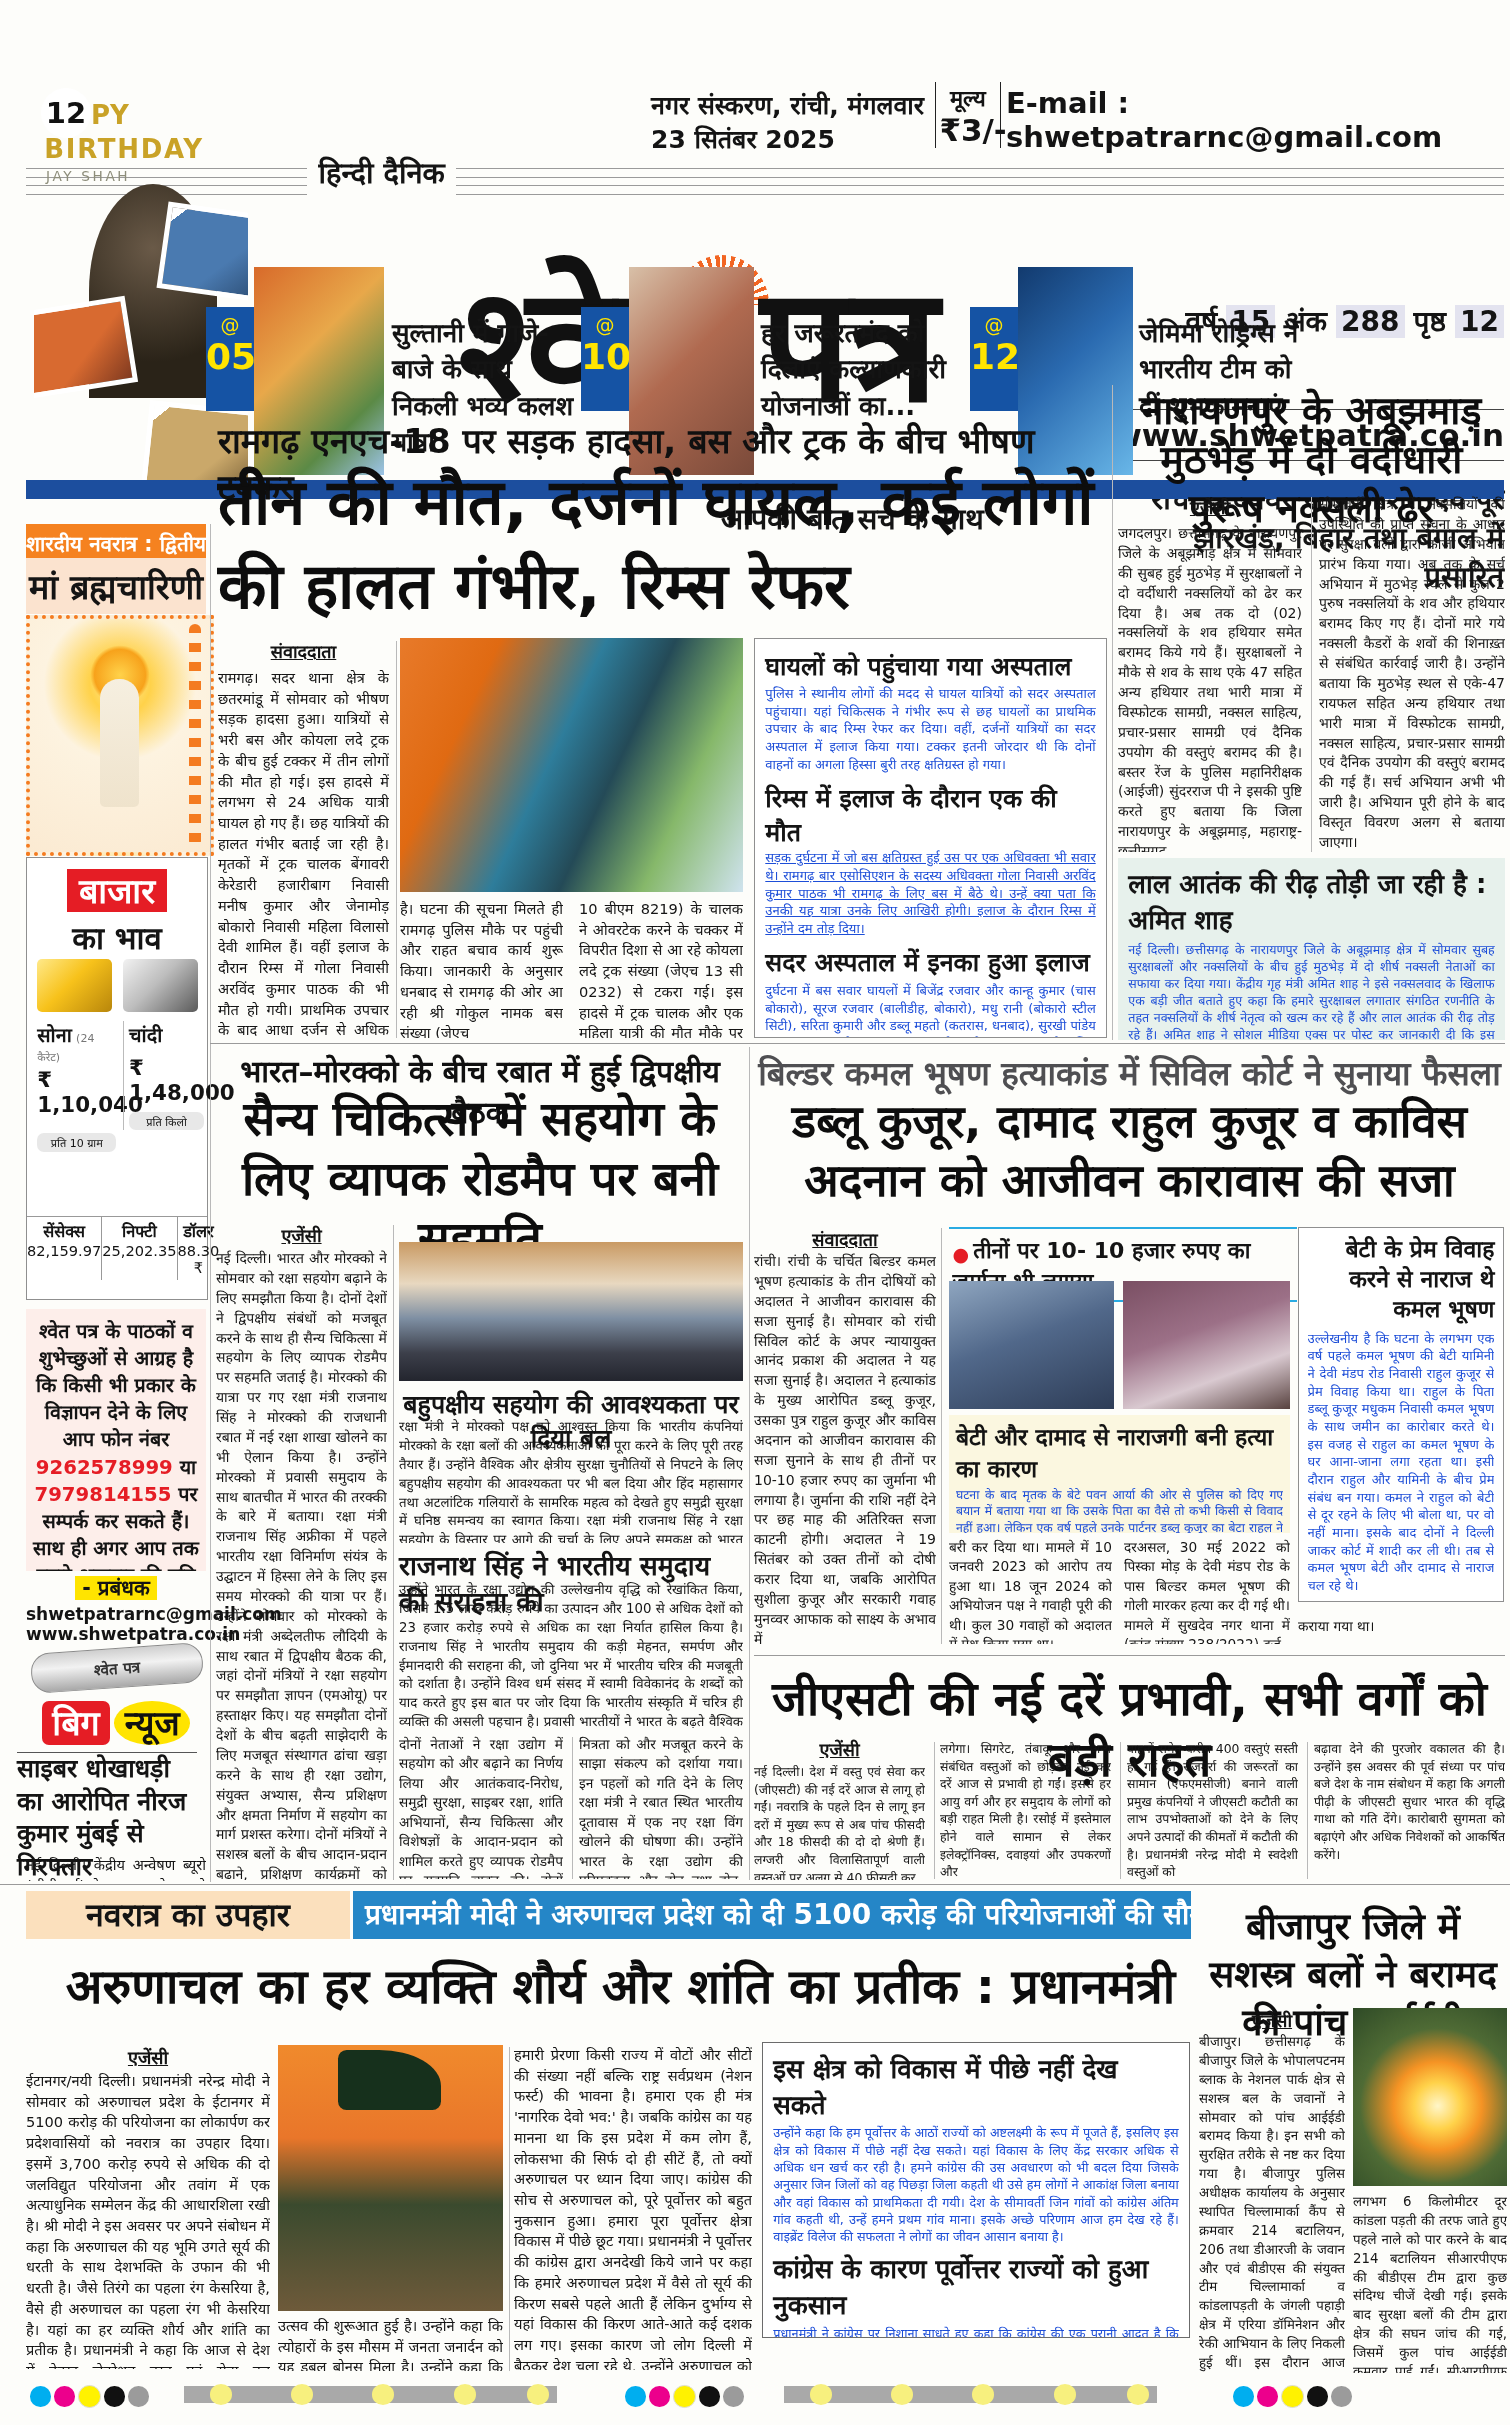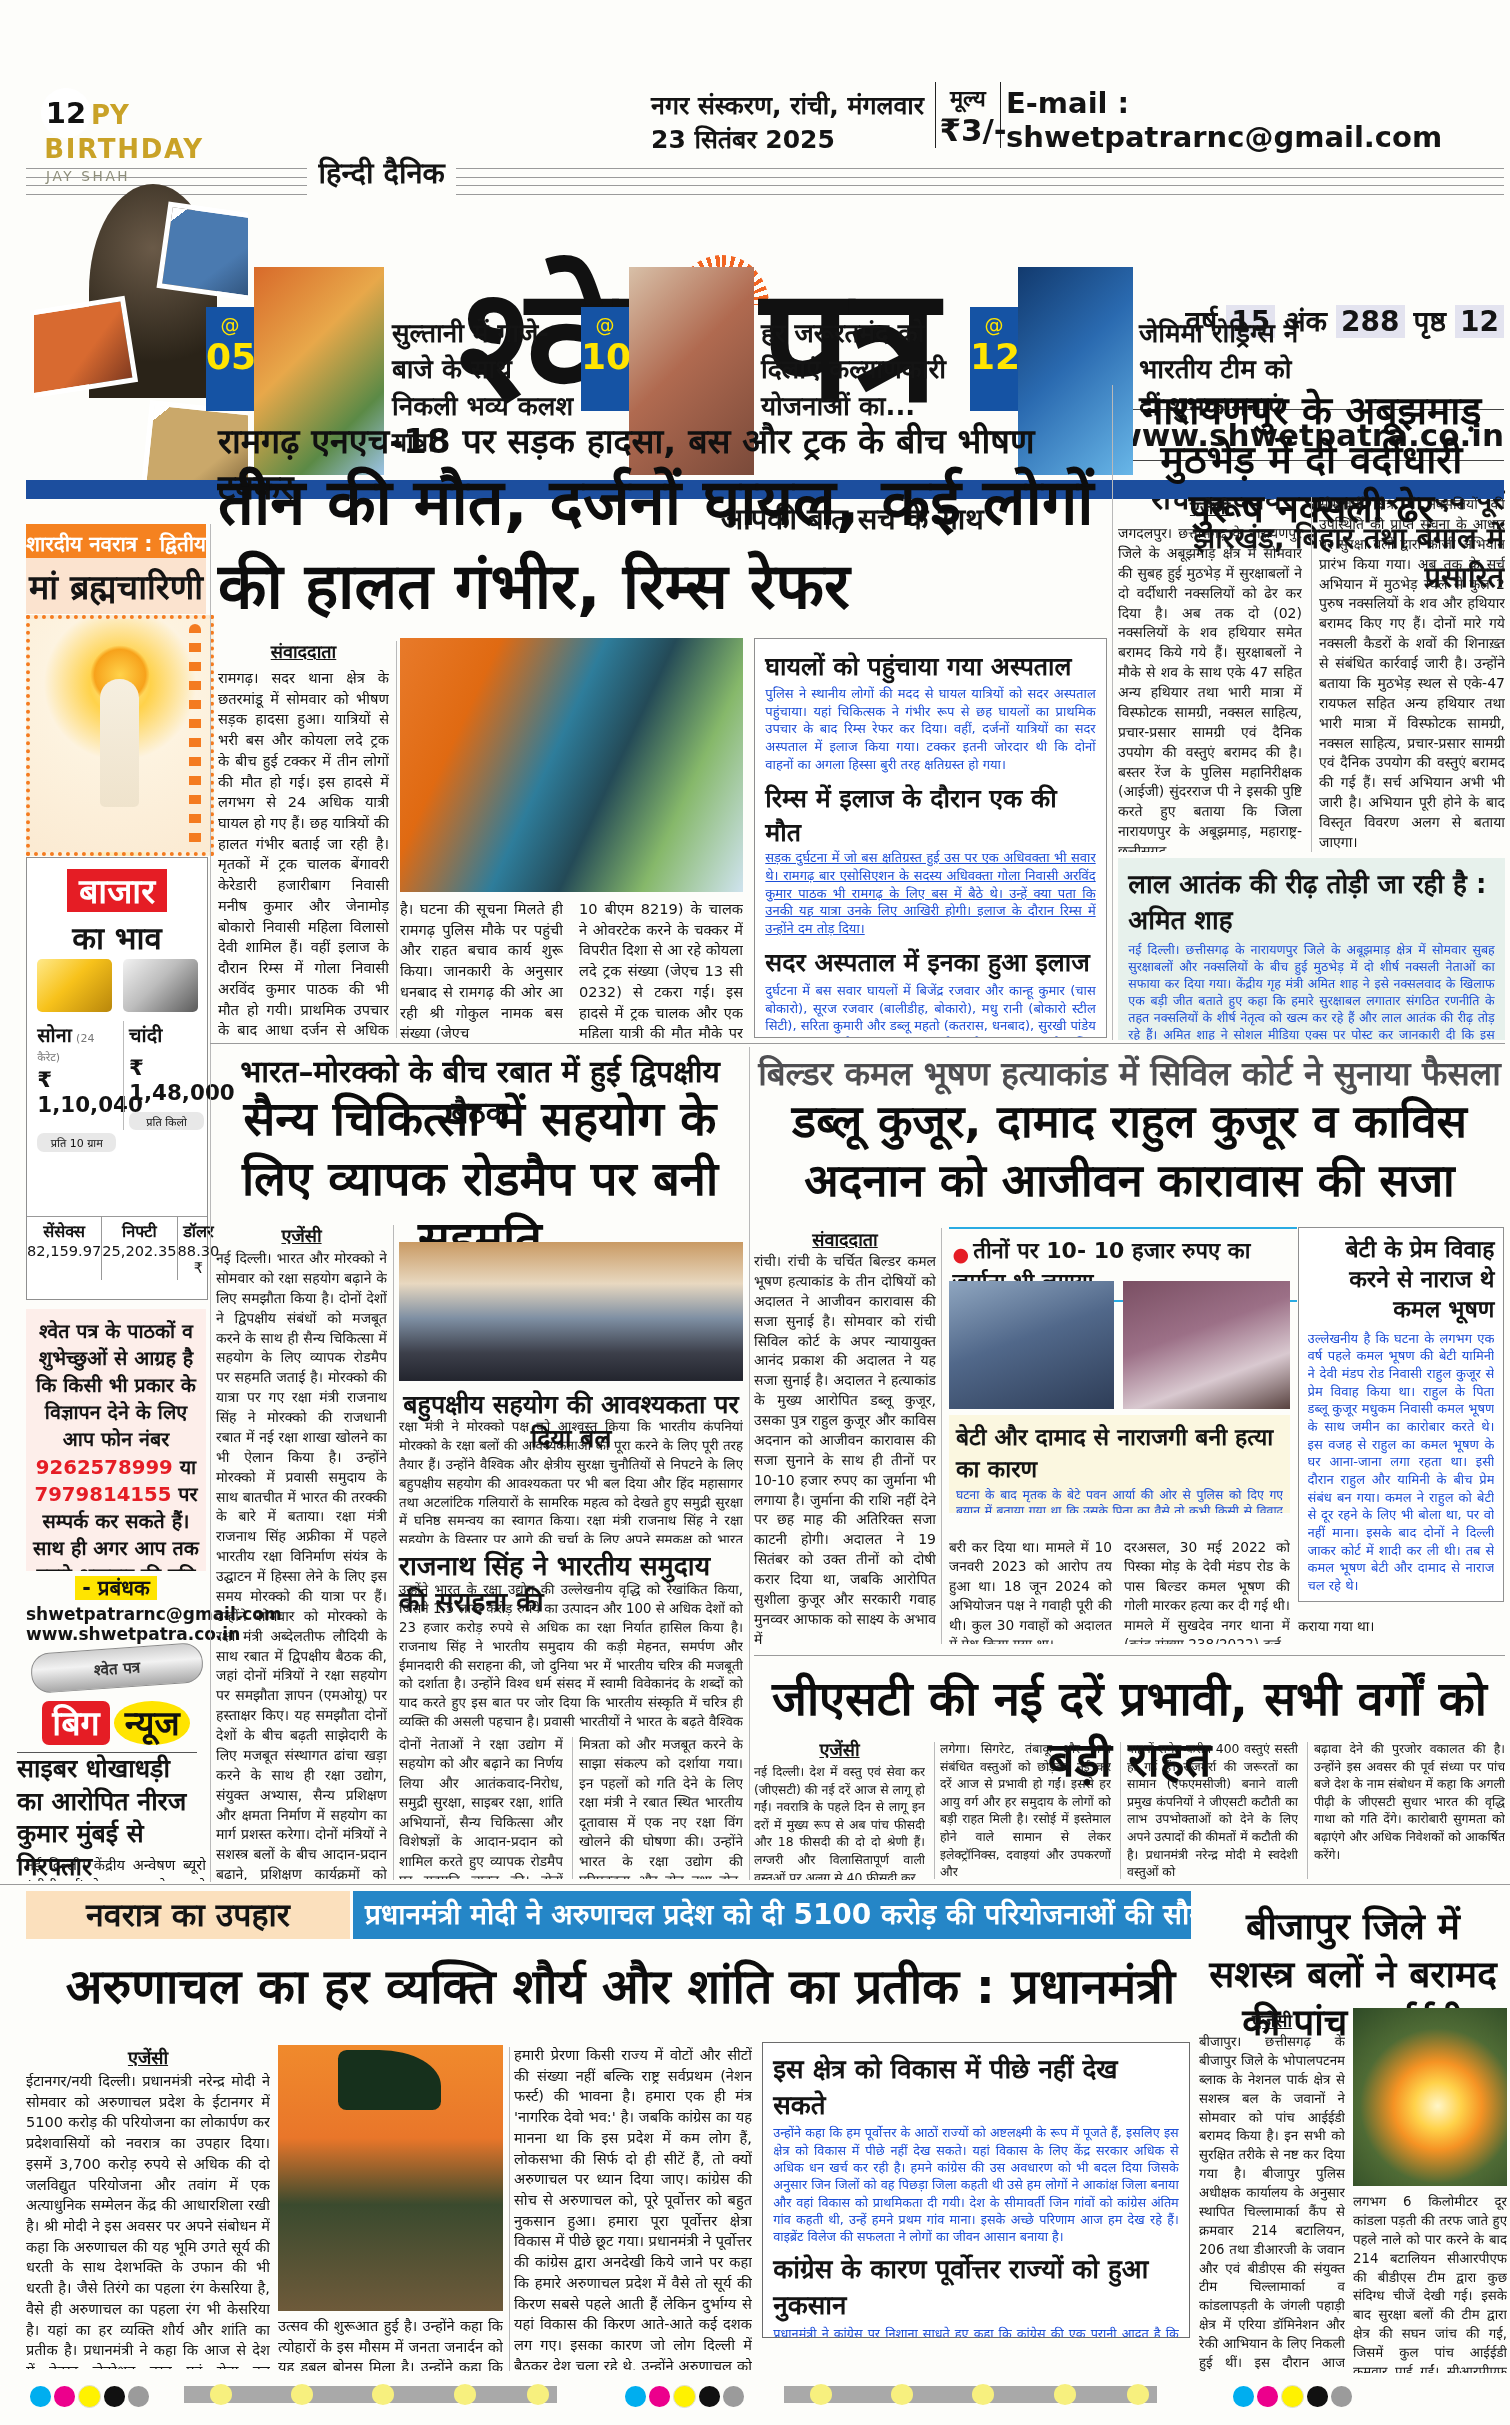--- a/index.html
+++ b/index.html
@@ -223,21 +223,21 @@
 <div class="abs byline" style="left:754px;top:1227px;width:182px;">संवाददाता</div>
 <div class="abs body-txt" style="left:754px;top:1252px;width:182px;height:392px;font-size:14px;">रांची। रांची के चर्चित बिल्डर कमल भूषण हत्याकांड के तीन दोषियों को अदालत ने आजीवन कारावास की सजा सुनाई है। सोमवार को रांची सिविल कोर्ट के अपर न्यायायुक्त आनंद प्रकाश की अदालत ने यह सजा सुनाई है। अदालत ने हत्याकांड के मुख्य आरोपित डब्लू कुजूर, उसका पुत्र राहुल कुजूर और काविस अदनान को आजीवन कारावास की सजा सुनाने के साथ ही तीनों पर 10-10 हजार रुपए का जुर्माना भी लगाया है। जुर्माना की राशि नहीं देने पर छह माह की अतिरिक्त सजा काटनी होगी। अदालत ने 19 सितंबर को उक्त तीनों को दोषी करार दिया था, जबकि आरोपित सुशीला कुजूर और सरकारी गवाह मुनव्वर आफाक को साक्ष्य के अभाव में</div>
 <div class="abs vrule" style="left:941px;top:1228px;height:416px;"></div>
 
 <div class="abs" style="left:949px;top:1227px;width:341px;border-top:2.6px solid #29abe2;border-bottom:2.6px solid #29abe2;padding:5.1px 3.4px;">
   <span style="color:#e51d25;font-size:19px;vertical-align:middle;">●</span>
   <span class="b" style="font-size:22px;">तीनों पर 10- 10 हजार रुपए का जुर्माना भी लगाया</span>
 </div>
 <div class="abs photo photo-builder" style="left:949px;top:1281px;width:165px;height:128px;"></div>
 <div class="abs photo photo-court" style="left:1123px;top:1281px;width:167px;height:128px;"></div>
-<div class="abs" style="left:949px;top:1415px;width:341px;height:98px;background:#fbf7e0;padding:5.1px 6.9px;box-sizing:border-box;overflow:hidden;">
+<div class="abs" style="left:949px;top:1415px;width:341px;height:118px;background:#fbf7e0;padding:5.1px 6.9px;box-sizing:border-box;overflow:hidden;">
   <div class="b" style="font-size:23px;">बेटी और दामाद से नाराजगी बनी हत्या का कारण</div>
   <div class="body-sm" style="margin-top:2.6px;font-size:12.3px;">घटना के बाद मृतक के बेटे पवन आर्या की ओर से पुलिस को दिए गए बयान में बताया गया था कि उसके पिता का वैसे तो कभी किसी से विवाद नहीं हुआ। लेकिन एक वर्ष पहले उनके पार्टनर डब्लू कुजूर का बेटा राहुल ने बहन यामिनी से शादी कर ली थी। इससे पिताजी नाराज थे। राहुल, डब्ल्यू कुजूर और छोटू कुजूर मेरे पिता को जान से मारने की धमकी देते थे। राहुल के इशारे पर ही हत्या हुई है।</div>
 </div>
 <div class="abs body-txt" style="left:949px;top:1538px;width:163px;height:106px;font-size:13.7px;">बरी कर दिया था। मामले में 10 जनवरी 2023 को आरोप तय हुआ था। 18 जून 2024 को अभियोजन पक्ष ने गवाही पूरी की थी। कुल 30 गवाहों को अदालत में पेश किया गया था।</div>
 <div class="abs body-txt" style="left:1124px;top:1538px;width:166px;height:106px;font-size:13.7px;">दरअसल, 30 मई 2022 को पिस्का मोड़ के देवी मंडप रोड के पास बिल्डर कमल भूषण की गोली मारकर हत्या कर दी गई थी। मामले में सुखदेव नगर थाना में (कांड संख्या 238/2022) दर्ज</div>
 
 <div class="abs boxed" style="left:1298px;top:1227px;width:206px;height:375px;padding:6.9px 8.6px;box-sizing:border-box;overflow:hidden;">
   <div class="b" style="font-size:23px;line-height:1.3;text-align:right;">बेटी के प्रेम विवाह करने से नाराज थे कमल भूषण</div>
   <div class="body-sm" style="margin-top:5.1px;font-size:13px;">उल्लेखनीय है कि घटना के लगभग एक वर्ष पहले कमल भूषण की बेटी यामिनी ने देवी मंडप रोड निवासी राहुल कुजूर से प्रेम विवाह किया था। राहुल के पिता डब्लू कुजूर मधुकम निवासी कमल भूषण के साथ जमीन का कारोबार करते थे। इस वजह से राहुल का कमल भूषण के घर आना-जाना लगा रहता था। इसी दौरान राहुल और यामिनी के बीच प्रेम संबंध बन गया। कमल ने राहुल को बेटी से दूर रहने के लिए भी बोला था, पर वो नहीं माना। इसके बाद दोनों ने दिल्ली जाकर कोर्ट में शादी कर ली थी। तब से कमल भूषण बेटी और दामाद से नाराज चल रहे थे।</div>
 </div>

